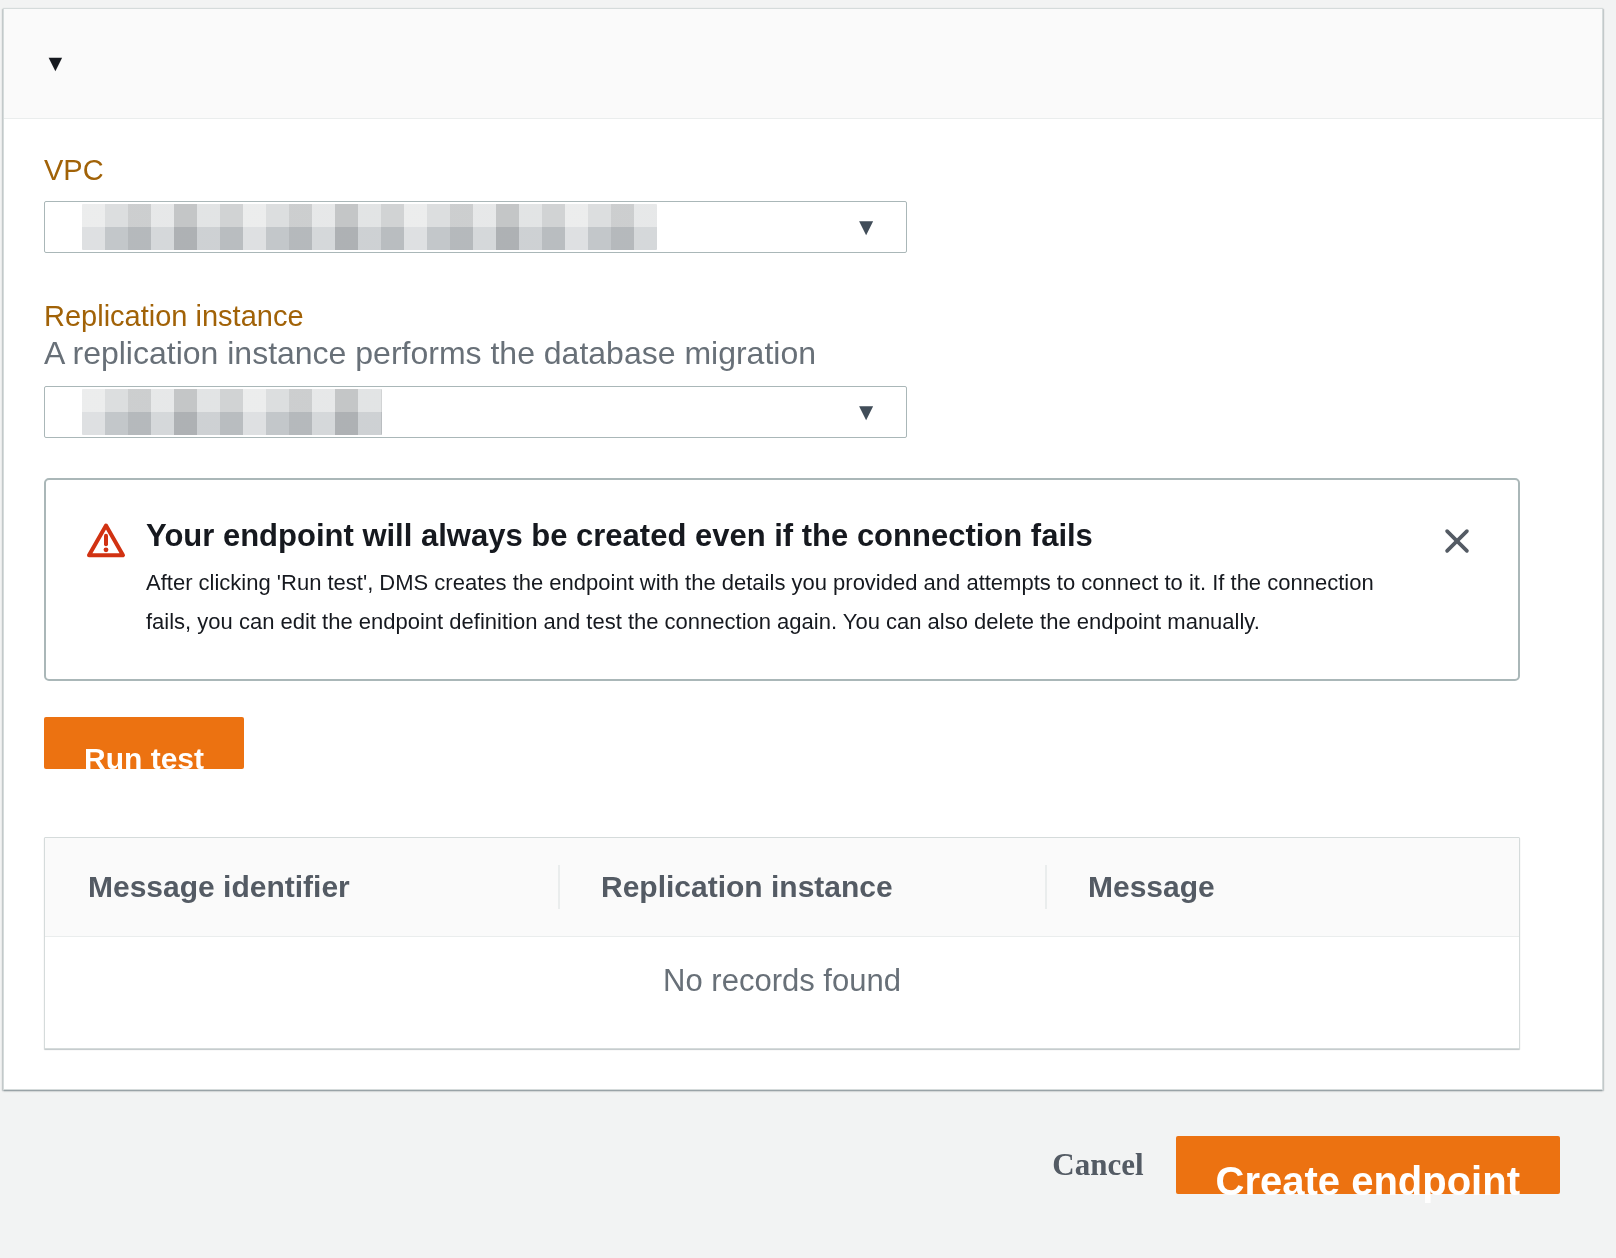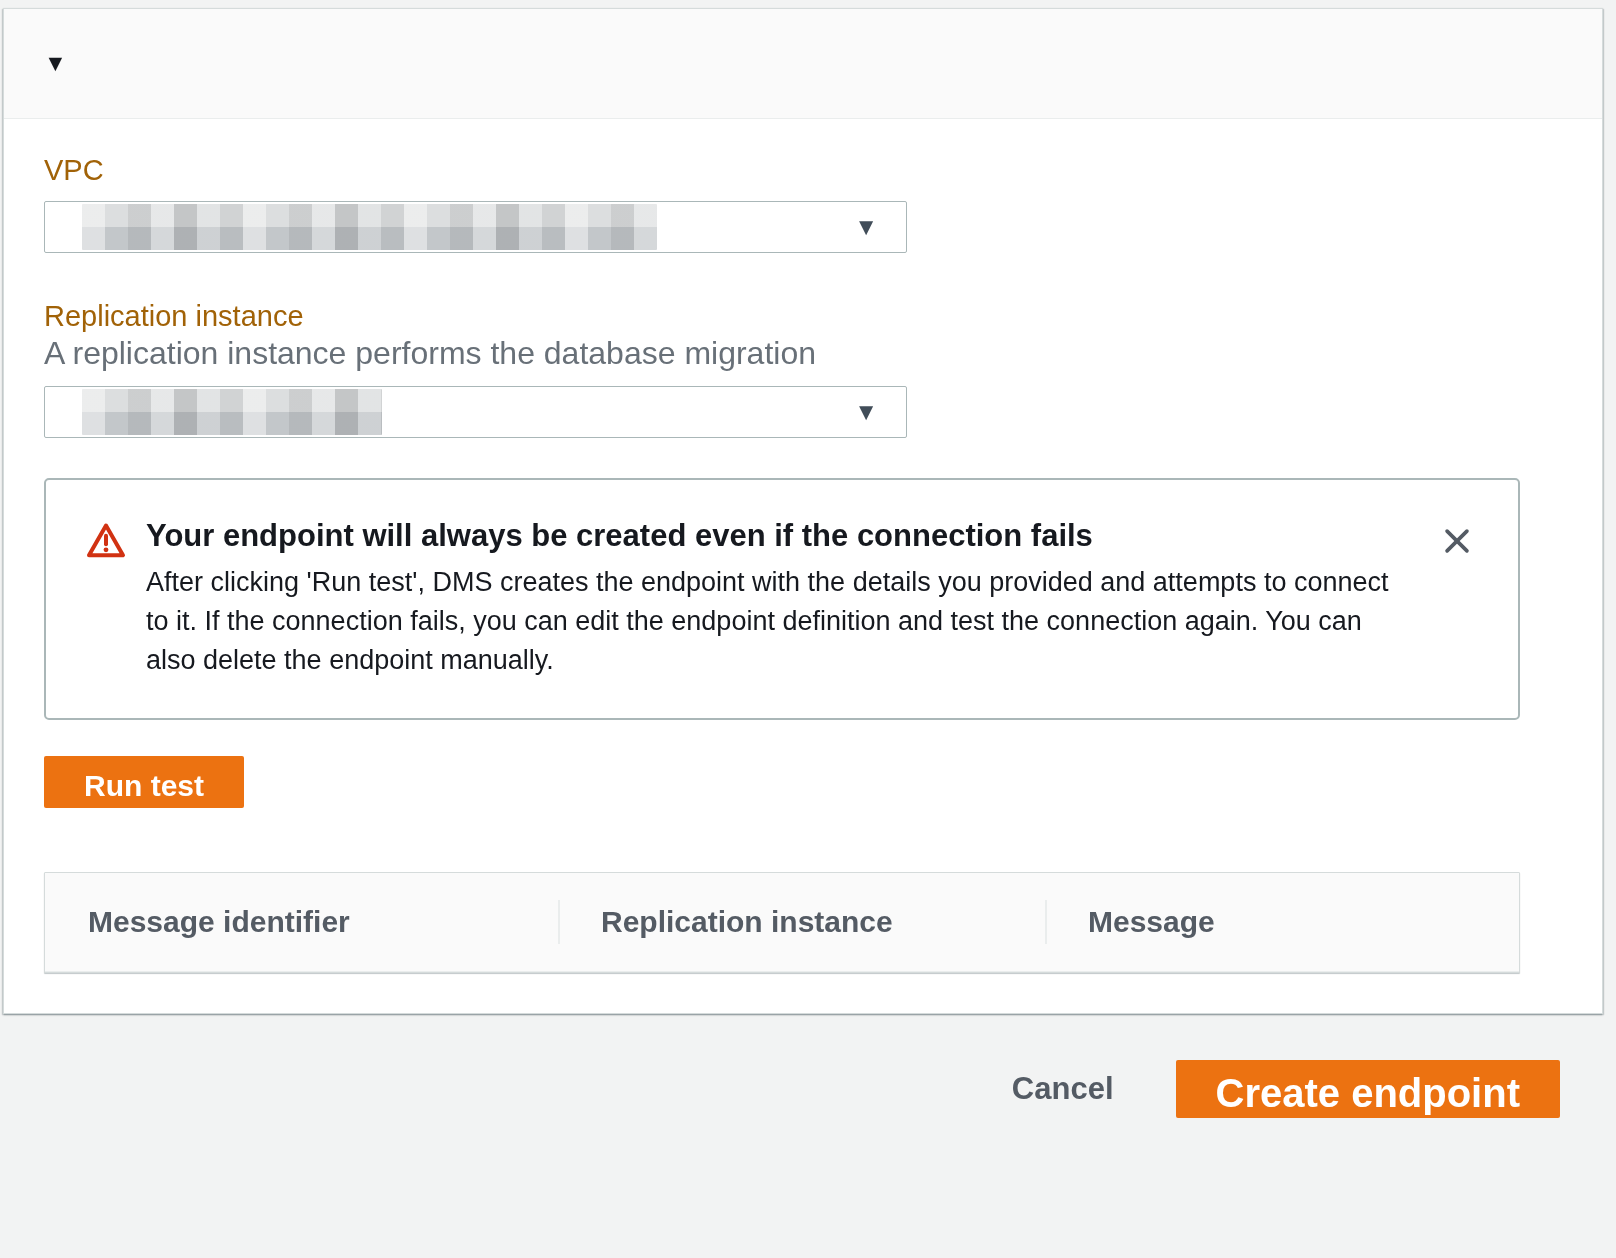--- a/index.html
+++ b/index.html
@@ -91,21 +91,21 @@
     padding: 36px 34px 38px 40px;
   }
   .alert-icon { flex: none; margin: 6px 20px 0 0; }
   .alert-text { flex: 1 1 auto; max-width: 1300px; }
   .alert-title {
     font-size: 31px;
     font-weight: 700;
     line-height: 40px;
     margin-bottom: 7px;
   }
-  .alert-body { font-size: 27px; line-height: 39px; }
+  .alert-body { font-size: 22px; line-height: 39px; }
   .alert-close {
     flex: none;
     margin: 4px 6px 0 20px;
     background: none;
     border: none;
     cursor: pointer;
     padding: 4px;
   }
 
   
@@ -113,21 +113,21 @@
     display: inline-block;
     background: #ec7211;
     color: #ffffff;
     border: none;
     border-radius: 2px;
     font-family: inherit;
     font-size: 30px;
     font-weight: 700;
     height: 52px;
     line-height: 52px;
-    padding: 4px 40px;
+    padding: 16px 40px;
     cursor: pointer;
   }
   .run-test { margin-top: 36px; }
 
   
   .results-table {
     margin-top: 64px;
     border: 1px solid #d5dbdb;
     border-radius: 1px;
     box-shadow: 0 1px 1px 0 rgba(0,28,36,.25);
@@ -173,26 +173,26 @@
   .footer {
     height: 150px;
     display: flex;
     align-items: center;
     justify-content: flex-end;
     padding-right: 56px;
   }
   .btn-link {
     background: none;
     border: none;
-    font-family: Liberation Sans, sans-serif;
+    font-family: Liberation Serif, serif;
     font-size: 31px;
     font-weight: 700;
     color: #545b64;
     cursor: pointer;
-    margin-right: 62px;
+    margin-right: 32px;
   }
   .btn-create {
     height: 58px;
     line-height: 58px;
     font-size: 40px;
   }
 </style>
 </head>
 <body>
 
@@ -244,20 +244,21 @@
       </div>
 
       <button class="btn-primary run-test">Run test</button>
 
       <div class="results-table">
         <div class="table-head">
           <div class="th">Message identifier</div>
           <div class="th">Replication instance</div>
           <div class="th">Message</div>
         </div>
+        <div class="table-empty">No records found</div>
       </div>
 
     </div>
   </section>
 
   <div class="footer">
     <button class="btn-link">Cancel</button>
     <button class="btn-primary btn-create">Create endpoint</button>
   </div>
 

